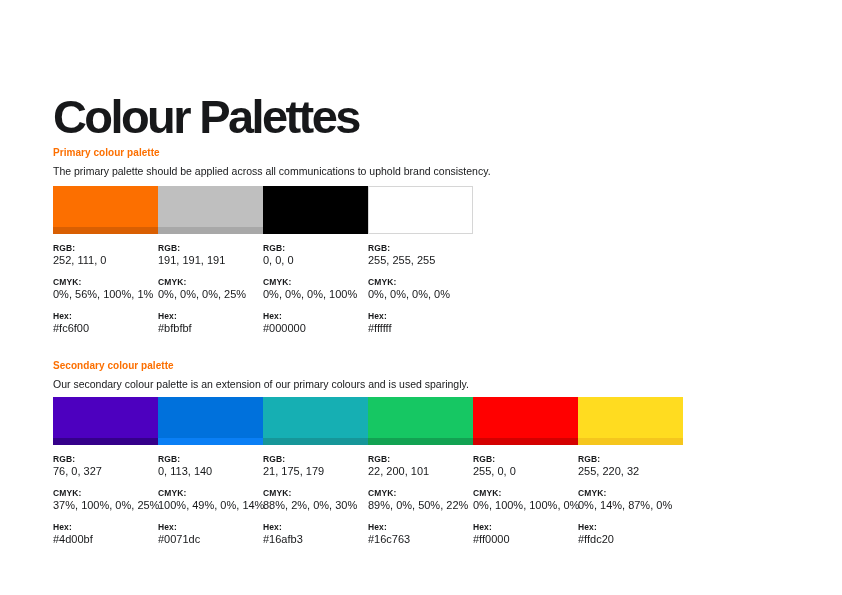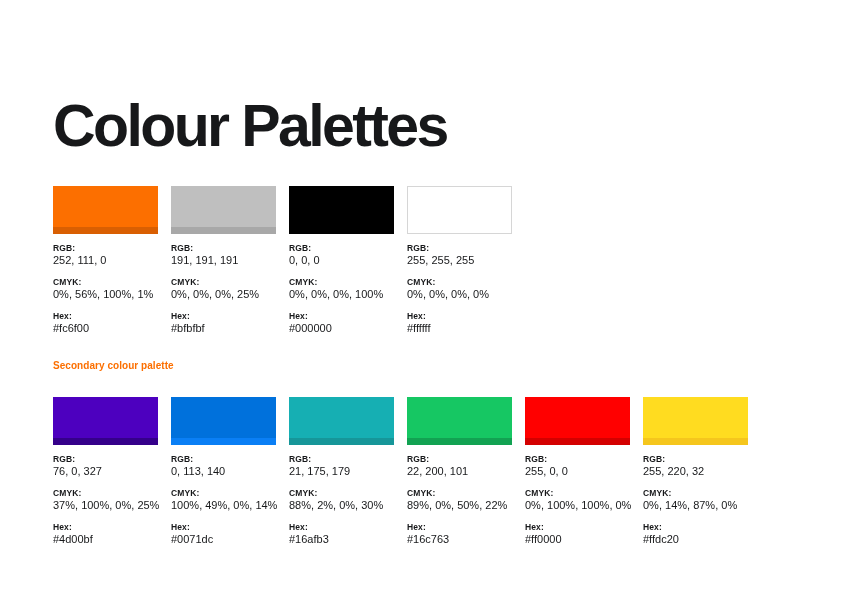--- a/index.html
+++ b/index.html
@@ -21,21 +21,21 @@
     left: 0; top: 0;
     width: 842px;
     height: 595px;
   }
 
   
   .page-title {
     position: absolute;
     left: 53px;
     top: 46px;
-    font-size: 59px;
+    font-size: 47px;
     line-height: 80px;
     font-weight: bold;
     letter-spacing: -2.6px;
     color: #17181a;
     white-space: nowrap;
   }
 
   
   .section { position: absolute; left: 53px; }
   .section.primary   { top: 146px; }
@@ -55,21 +55,20 @@
     margin: 5px 0 0 0;
     color: #17181a;
     white-space: nowrap;
   }
 
   
   .swatch-row {
     position: absolute;
     left: 53px;
     display: flex;
-    gap: 13px;
   }
   .swatch-row.primary   { top: 186px; }
   .swatch-row.secondary { top: 397px; }
 
   .swatch-col { width: 105px; }
 
   .swatch {
     width: 105px;
     height: 48px;
     box-sizing: border-box;
@@ -106,20 +105,24 @@
     white-space: nowrap;
   }
 </style>
 </head>
 <body style="background: rgb(255, 255, 255);">
 
 <div class="page">
 
   <h1 class="page-title">Colour Palettes</h1>
 
+  <div class="section primary">
+    <div class="section-heading" style="color: rgb(252, 111, 0);">Primary colour palette</div>
+    <p class="section-desc">The primary palette should be applied across all communications to uphold brand consistency.</p>
+  </div>
 
   <div class="swatch-row primary" id="primary-row">
       <div class="swatch-col">
         <div class="swatch" style="background: rgb(252, 111, 0);">
           <div class="swatch-strip" style="background: rgb(217, 95, 2);"></div>
         </div>
         <div class="spec">
           <div class="spec-group">
             <div class="spec-label">RGB:</div>
             <div class="spec-value">252, 111, 0</div>
@@ -188,20 +191,21 @@
           <div class="spec-group">
             <div class="spec-label">Hex:</div>
             <div class="spec-value">#ffffff</div>
           </div>
         </div>
       </div>
     </div>
 
   <div class="section secondary">
     <div class="section-heading" style="color: rgb(252, 111, 0);">Secondary colour palette</div>
+    <p class="section-desc">Our secondary colour palette is an extension of our primary colours and is used sparingly.</p>
   </div>
 
   <div class="swatch-row secondary" id="secondary-row">
       <div class="swatch-col">
         <div class="swatch" style="background: rgb(77, 0, 191);">
           <div class="swatch-strip" style="background: rgb(53, 0, 138);"></div>
         </div>
         <div class="spec">
           <div class="spec-group">
             <div class="spec-label">RGB:</div>

